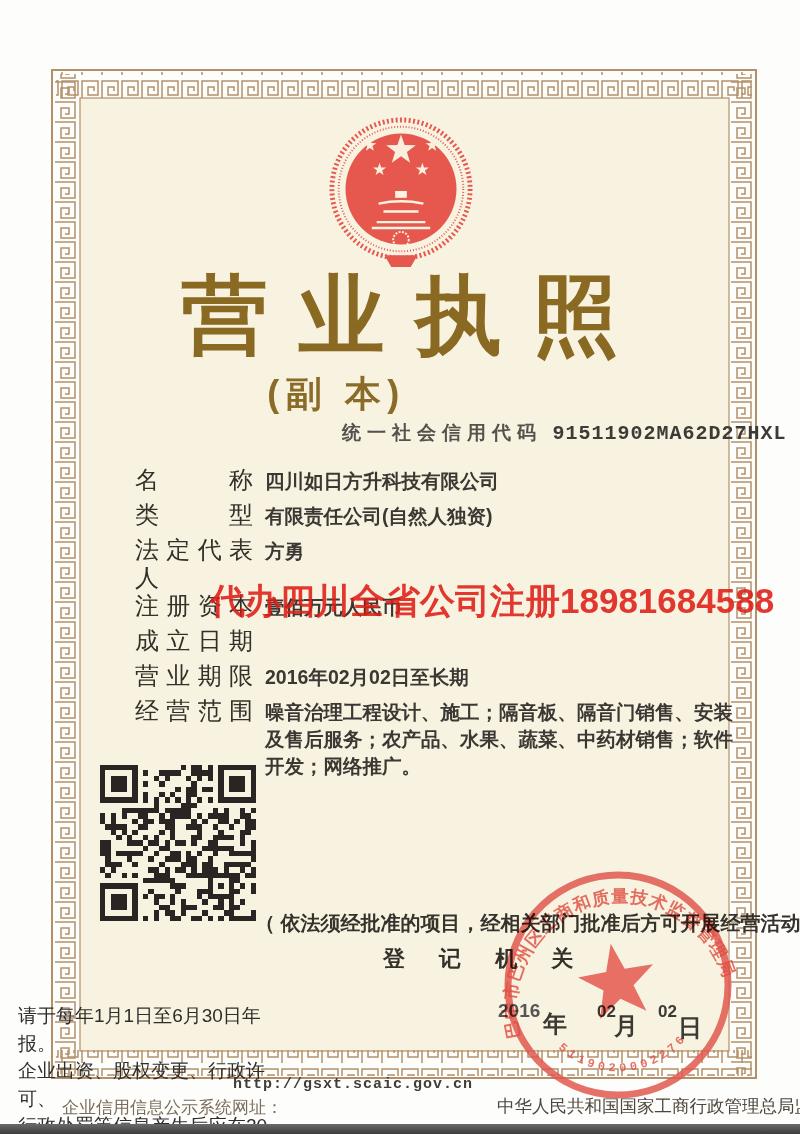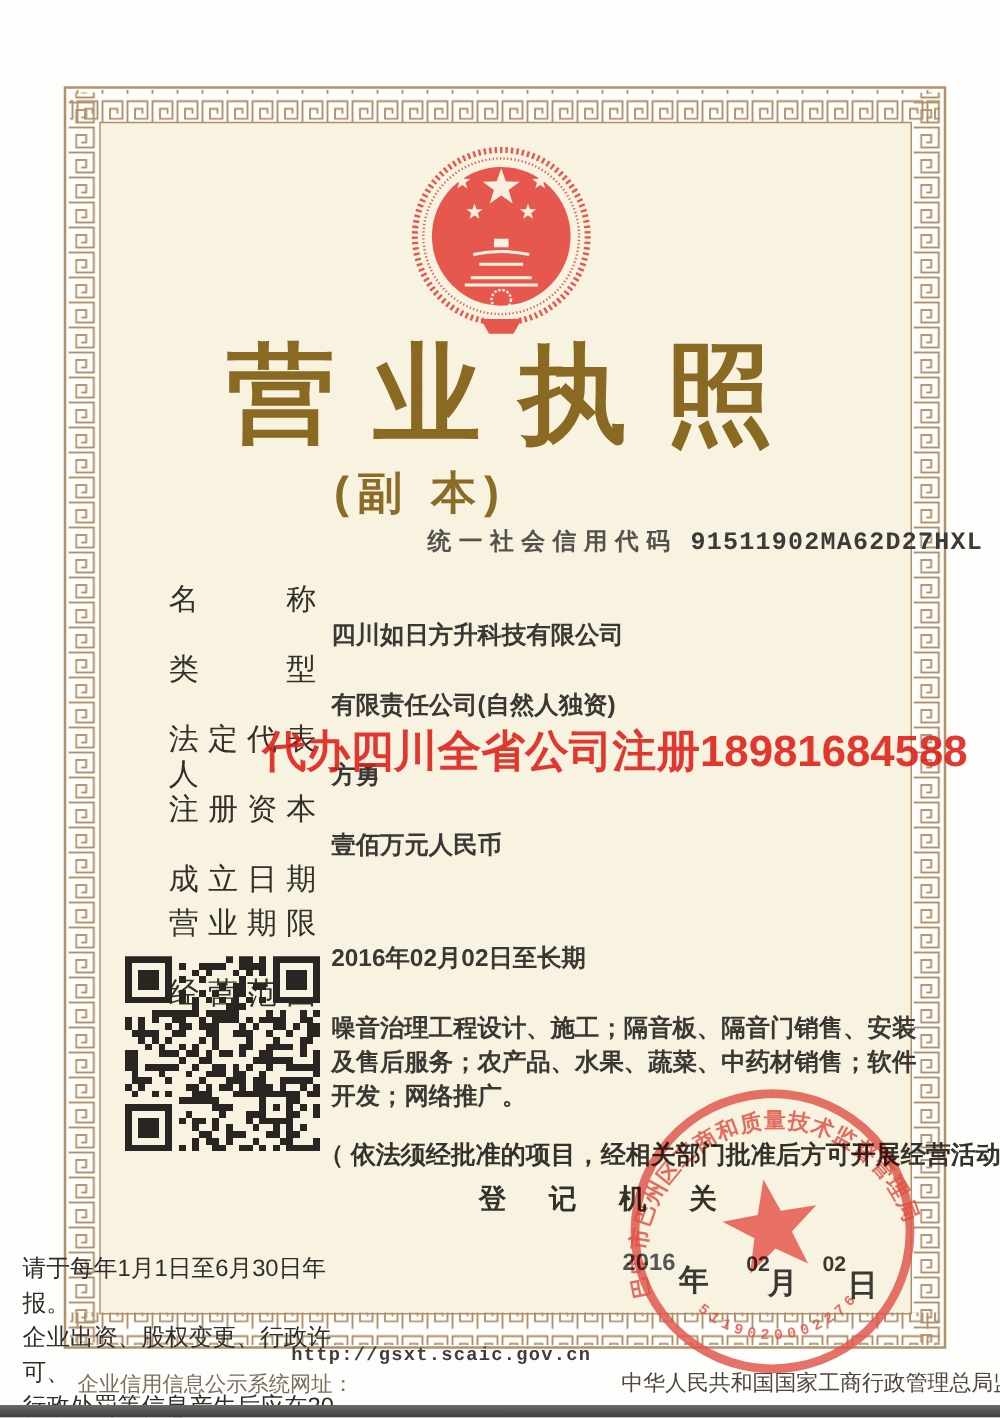--- a/index.html
+++ b/index.html
@@ -20,21 +20,21 @@
   .codeline{position:absolute;left:342px;top:420px;white-space:nowrap;color:#4a4743;}
   .codeline .lbl{font-size:19px;font-weight:bold;letter-spacing:6px;color:#55524d;}
   .codeline .code{font-family:"Liberation Mono",monospace;font-size:20px;font-weight:bold;
                   color:#3d3b38;letter-spacing:1px;margin-left:6px;}
 
   .fields{position:absolute;left:135px;top:466px;width:604px;}
   .frow{display:flex;align-items:flex-start;min-height:35px;}
   .flabel{width:118px;flex:0 0 118px;text-align:justify;text-align-last:justify;
           font-size:24px;color:#333029;font-weight:500;line-height:28px;}
   .fvalue{margin-left:12px;font-size:19.5px;font-weight:bold;color:#3b3834;
-          line-height:27px;white-space:nowrap;padding-top:2px;margin-top:27px;}
+          line-height:27px;white-space:nowrap;padding-top:2px;}
   .fvalue.wrap{white-space:normal;width:474px;}
 
   .watermark{position:absolute;left:210px;top:578px;z-index:6;font-size:35px;font-weight:bold;
              color:rgba(222,28,20,0.88);white-space:nowrap;letter-spacing:0px;}
 
   .qr{position:absolute;left:100px;top:765px;width:156px;height:156px;}
 
   .approval{position:absolute;left:255px;top:910px;font-size:20px;font-weight:bold;color:#35322c;white-space:nowrap;}
   .registry{position:absolute;left:383px;top:944px;font-size:22px;font-weight:bold;
             color:#34312b;letter-spacing:14px;white-space:nowrap;}

